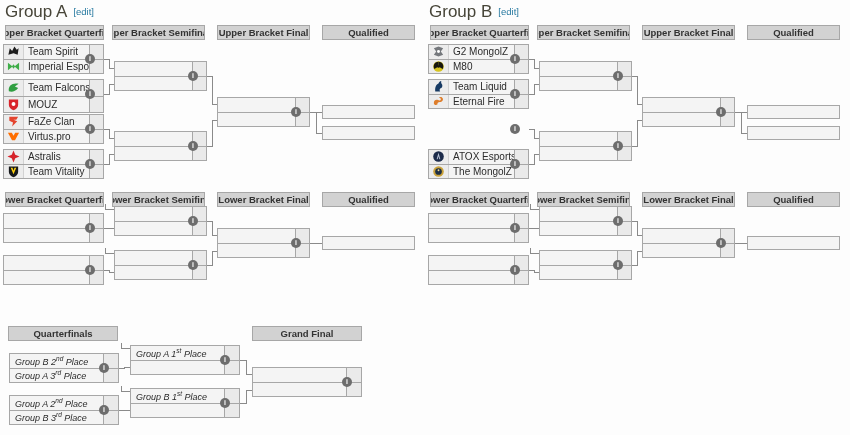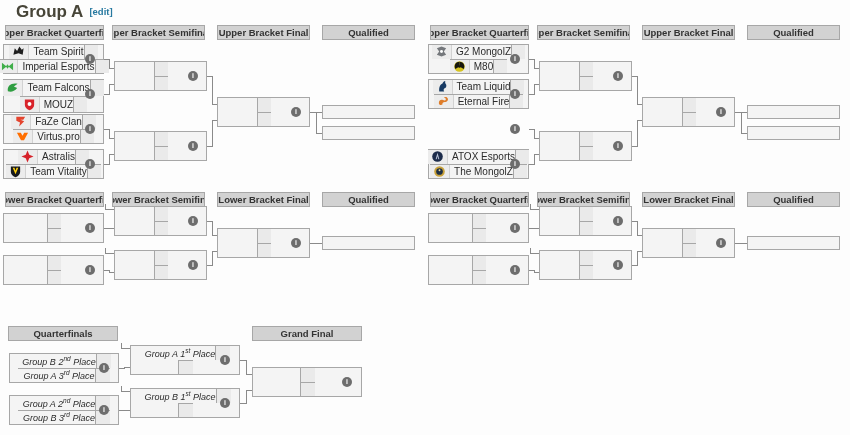--- a/index.html
+++ b/index.html
@@ -7,41 +7,44 @@
     --hdr:#d2d2d2; --bd:#a7a7a7; --row:#f4f4f4; --score:#eaeaea;
     --ln:#8a8a8a; --info:#6d6d6d; --ttl:#474538; --edit:#2779a0; --txt:#2b2b2b;
   }
   #bracket-root{position:relative;width:850px;height:435px;overflow:hidden;background:#fdfdfd;}
   .title{position:absolute;font-size:17px;color:var(--ttl);white-space:nowrap;}
   .title .edit{font-size:9.5px;color:var(--edit);margin-left:6px;cursor:pointer;position:relative;top:-2px;}
   .hdr{position:absolute;height:15px;background:var(--hdr);border:1px solid var(--bd);box-sizing:border-box;
        display:flex;align-items:center;justify-content:center;font-size:9.5px;font-weight:700;color:#333;
        white-space:nowrap;overflow:hidden;}
   .bx{position:absolute;box-sizing:border-box;background:var(--row);border:1px solid var(--bd);
-      display:flex;flex-direction:column;align-items:center;}
+      display:flex;flex-direction:column;}
   .row{flex:1;display:flex;align-items:center;min-height:0;position:relative;}
   .row + .row{border-top:1px solid var(--bd);}
   .icnc{width:20px;height:100%;display:flex;align-items:center;justify-content:center;
         background:#ececec;border-right:1px solid #d2d2d2;box-sizing:border-box;flex:0 0 auto;}
   .icnc svg{display:block;}
   .tname{flex:1;padding-left:4px;font-size:10px;color:var(--txt);white-space:nowrap;overflow:hidden;}
   .spacer{flex:1;}
   .score{height:100%;border-left:1px solid var(--bd);background:var(--score);box-sizing:border-box;flex:0 0 auto;}
   .seed{flex:1;padding-left:5px;font-size:9px;font-style:italic;color:#2b2b2b;white-space:nowrap;overflow:hidden;}
   .seed sup{font-size:6.5px;}
   .info{position:absolute;width:10px;height:10px;border-radius:50%;background:var(--info);color:#fff;
         font-size:7px;font-weight:700;line-height:10px;text-align:center;z-index:3;cursor:pointer;}
   .ln{position:absolute;background:var(--ln);z-index:1;}
 </style>
 </head>
 <body>
 
 <div id="bracket-root">
-  <div class="title" style="left:16px;top:2px;font-weight:bold;">
+  <div class="title" style="left:5px;top:2px;">
     <span>Group A</span><span class="edit">[edit]</span>
+  </div>
+  <div class="title" style="left:429px;top:2px;">
+    <span>Group B</span><span class="edit">[edit]</span>
   </div>
 <div class="hdr" style="left: 5px; top: 25px; width: 99px;">Upper Bracket Quarterfi...</div>
     <div class="hdr" style="left: 112px; top: 25px; width: 93px;">Upper Bracket Semifinals</div>
     <div class="hdr" style="left: 217px; top: 25px; width: 93px;">Upper Bracket Final</div>
     <div class="hdr" style="left: 322px; top: 25px; width: 93px;">Qualified</div>
     <div class="hdr" style="left: 5px; top: 192px; width: 99px;">Lower Bracket Quarterfi...</div>
     <div class="hdr" style="left: 112px; top: 192px; width: 93px;">Lower Bracket Semifinal</div>
     <div class="hdr" style="left: 217px; top: 192px; width: 93px;">Lower Bracket Final</div>
     <div class="hdr" style="left: 322px; top: 192px; width: 93px;">Qualified</div>
     <div class="bx" style="left: 3px; top: 44px; width: 101px; height: 30px;">

